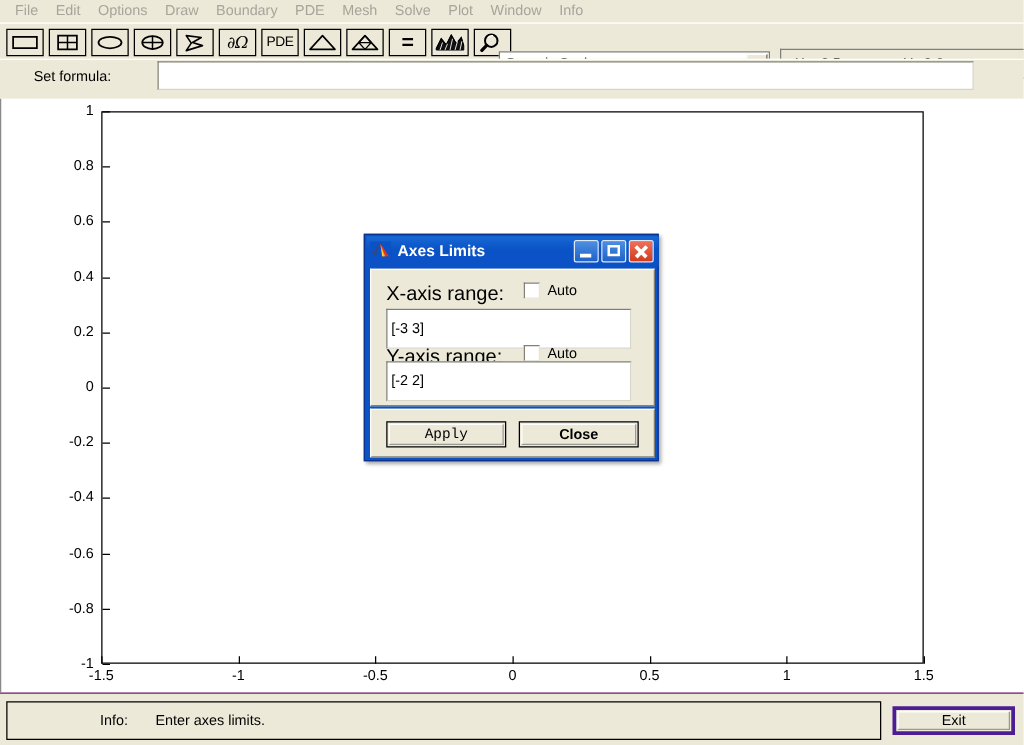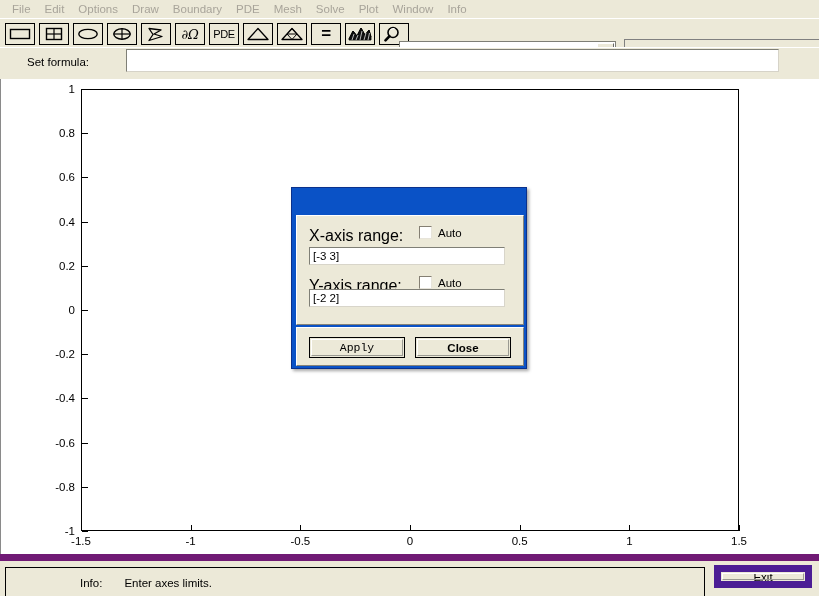--- a/index.html
+++ b/index.html
@@ -191,42 +191,42 @@
     width: 1px; height: 6px;
     background: #000;
   }
 
   
   #statusbar {
     position: absolute;
     left: 0; top: 554px;
     width: 819px; height: 42px;
     background: #ece9d8;
-    border-top: 7px solid #701a75;
+    border-top: 1px solid #701a75;
     box-sizing: border-box;
   }
   #info-panel {
     position: absolute;
     left: 5px; top: 6px;
     width: 700px; height: 31px;
     background: #ece9d8;
     border: 1px solid #000000;
     box-sizing: border-box;
     display: flex;
     align-items: center;
     font-size: 11.5px;
   }
   #info-panel .info-lbl { margin-left: 74px; }
   #info-panel .info-txt { margin-left: 22px; }
   #exit-button {
     position: absolute;
     left: 714px; top: 565px;
     width: 98px; height: 23px;
     background: #ece9d8;
-    border: 7px solid #4c1d95;
+    border: 3px solid #4c1d95;
     box-sizing: border-box;
     display: flex;
     align-items: center;
     justify-content: center;
     font-size: 11.5px;
     font-family: "Liberation Sans", sans-serif;
     color: #000;
     padding: 0;
   }
   #exit-button .inner {
@@ -327,21 +327,21 @@
     box-sizing: border-box;
   }
   .field-label {
     position: absolute;
     font-size: 16px;
     color: #000;
     white-space: nowrap;
   }
   .dlg-input {
     position: absolute;
-    width: 196px; height: 18px;
+    width: 196px; height: 32px;
     background: #ffffff;
     border: 1px solid #7f7f76;
     border-right-color: #d8d5ca;
     border-bottom-color: #d8d5ca;
     box-sizing: border-box;
     font-family: "Liberation Sans", sans-serif;
     font-size: 11.5px;
     padding: 1px 3px;
     color: #000;
     outline: none;
@@ -571,20 +571,38 @@
     <span class="info-txt">Enter axes limits.</span>
   </div>
 </div>
 <button id="exit-button">
   <span class="inner"></span>
   <span>Exit</span>
 </button>
 
 <div id="dialog">
 
+  <div id="dialog-titlebar">
+    <span id="dialog-icon">
+      <svg width="17" height="16" viewBox="0 0 17 16">
+        <rect width="17" height="16" fill="#0a52c6"></rect>
+        <path d="M1 9 C4 9 5 4 8 2 C6 6 6 9 4.5 12 Z" fill="#2a4a8a"></path>
+        <path d="M8 2 C11 4 12 9 15.5 12 L10 12 C9.5 8 9 5 8 2 Z" fill="#e8321a"></path>
+        <path d="M8.2 3 C10 5 10.6 9 12.2 12 L9.6 12 C9.2 8.5 9 5.5 8.2 3 Z" fill="#f5a623"></path>
+        <path d="M9 5.5 C10 7.5 10.3 10 11 12 L10 12 C9.7 9.5 9.4 7.5 9 5.5 Z" fill="#ffe14d"></path>
+      </svg>
+    </span>
+    <span id="dialog-title">Axes Limits</span>
+    <span class="winbtn min"></span>
+    <span class="winbtn max"></span>
+    <span class="winbtn close">
+      <span class="x1"></span>
+      <span class="x2"></span>
+    </span>
+  </div>
 
   <div id="dialog-body">
 
     <span class="field-label" style="left:12px; top:11px;">X-axis range:</span>
 
     <div class="chk-wrap" style="left:122px; top:10px;">
       <span class="chk-box"></span>
       <span class="chk-lbl">Auto</span>
     </div>
 

